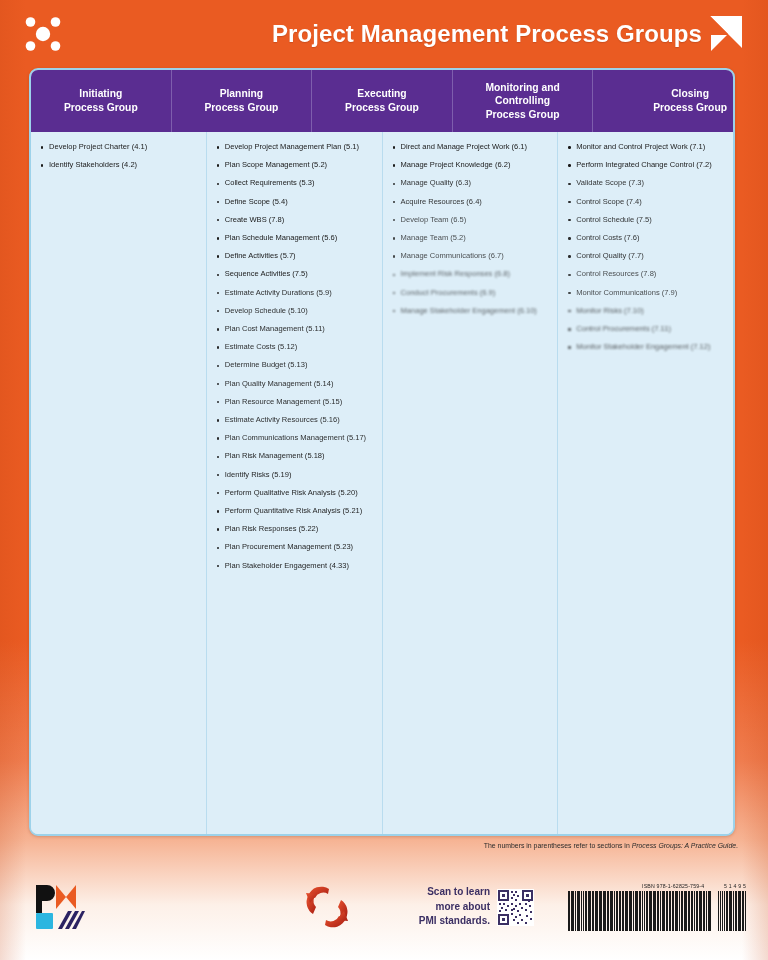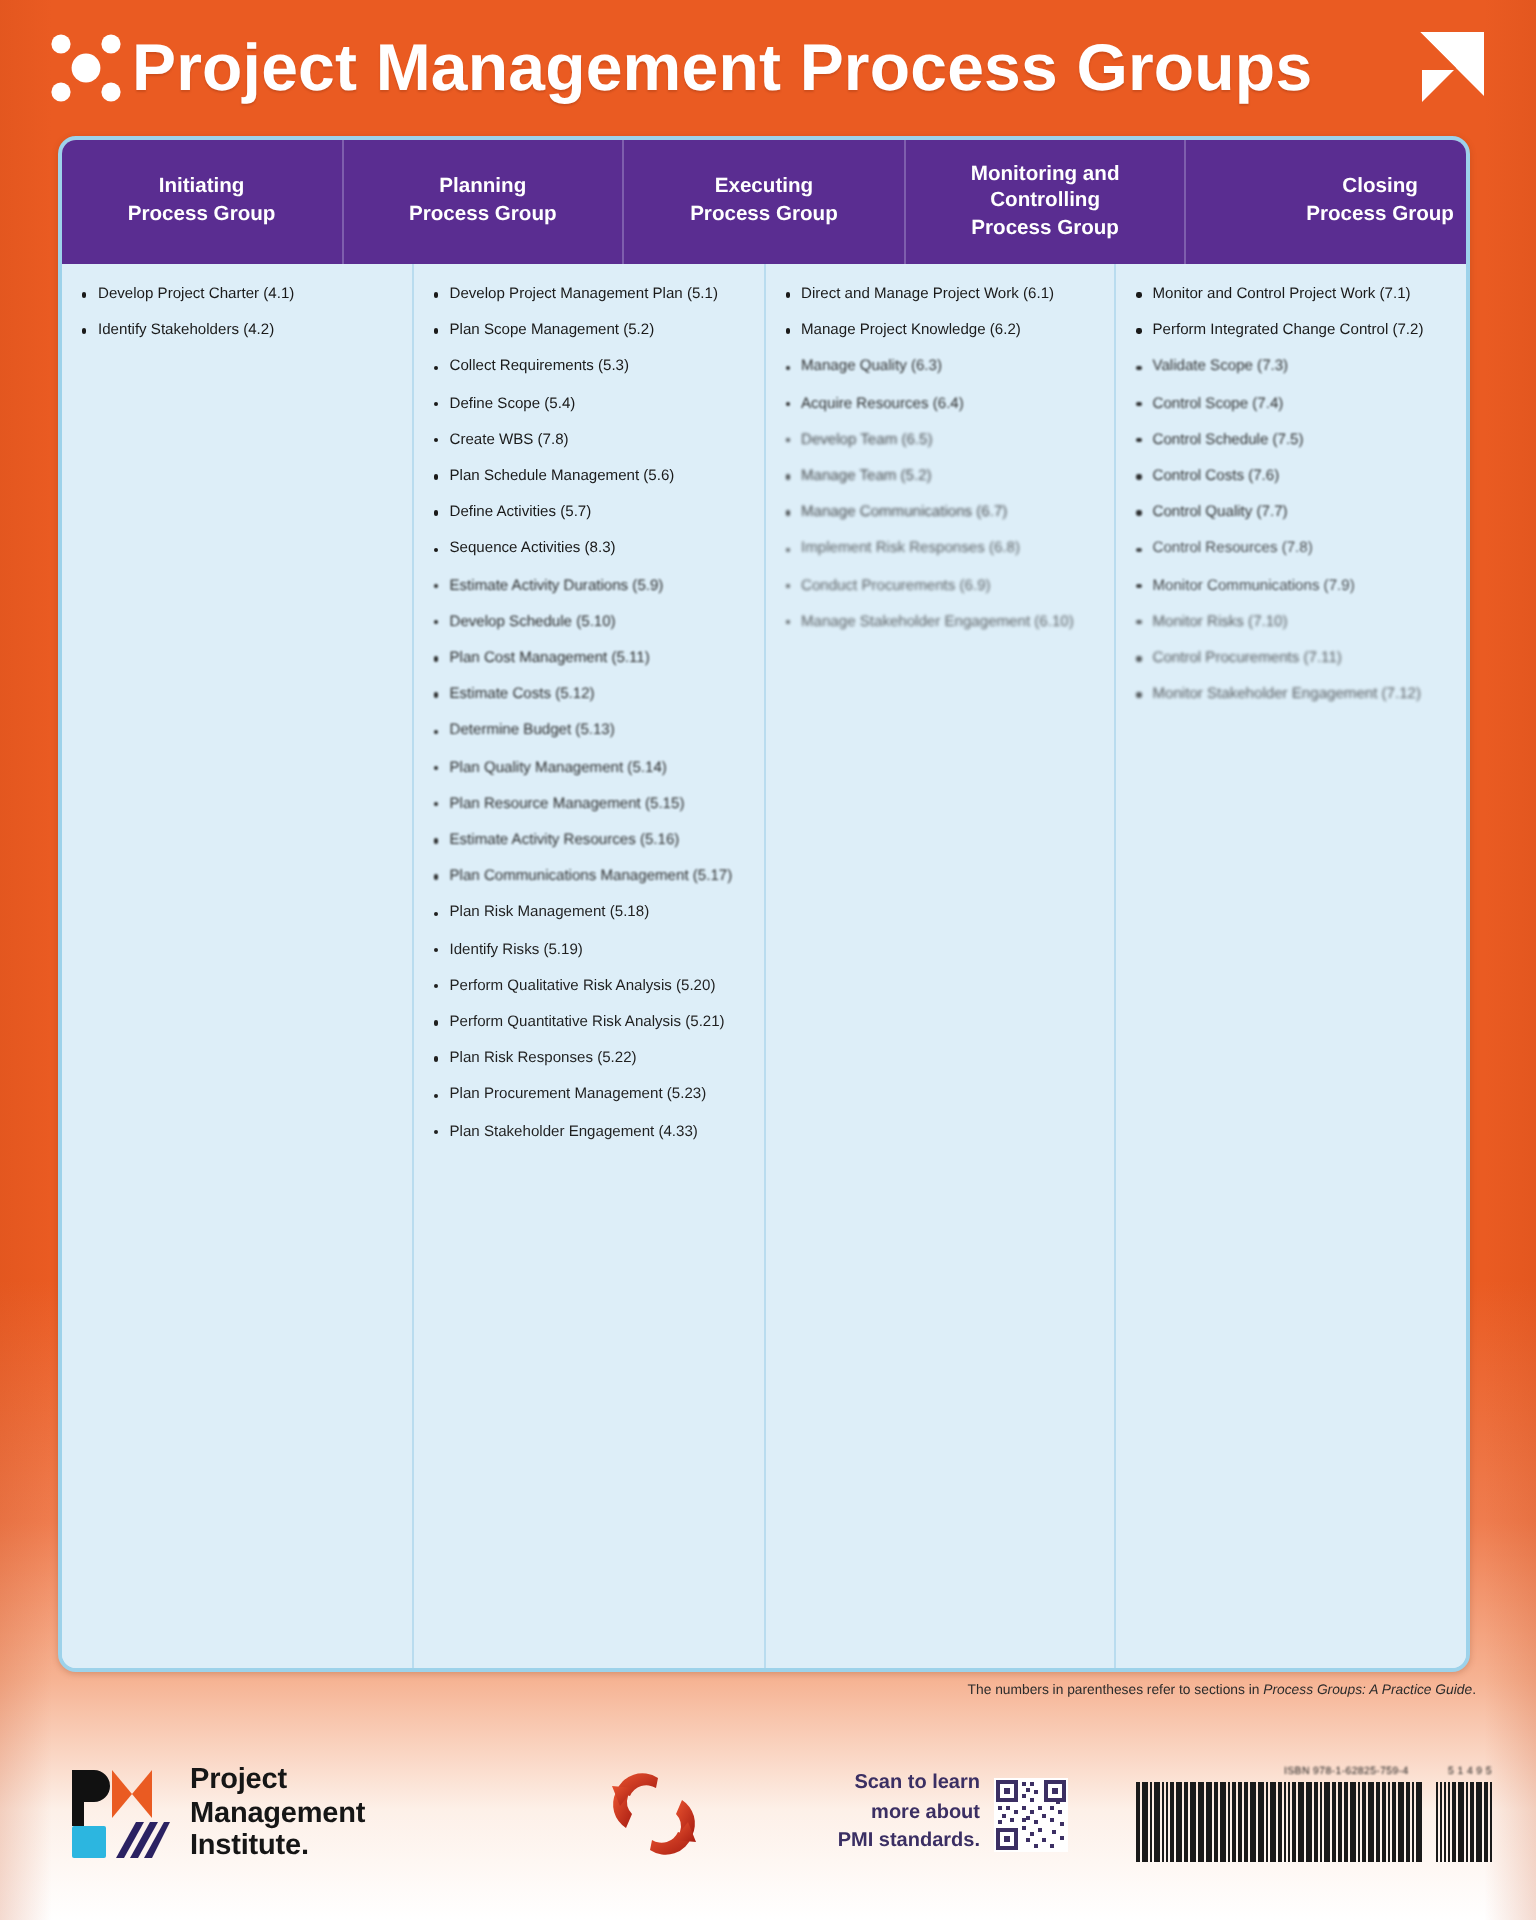--- a/index.html
+++ b/index.html
@@ -46,23 +46,23 @@
   .header {
     height: 68px;
     display: flex;
     align-items: center;
     justify-content: space-between;
     padding: 0 22px 0 20px;
   }
   .brand-icon { width: 46px; height: 46px; flex: 0 0 46px; }
   .title {
     flex: 1 1 auto;
-    text-align: left;
+    text-align: right;
     color: #ffffff;
-    font-size: 33px;
+    font-size: 24px;
     font-weight: bold;
     letter-spacing: 0.1px;
     white-space: nowrap;
     text-shadow: 0 1px 1px rgba(120,40,10,0.25);
   }
   .corner-icon { width: 44px; height: 44px; flex: 0 0 44px; }
 
   
   .table-wrap {
     margin: 0 29px;
@@ -260,21 +260,21 @@
       </div>
       <div class="col c2">
         <ul class="proc">
             <li>Develop Project Management Plan (5.1)</li>
             <li>Plan Scope Management (5.2)</li>
             <li>Collect Requirements (5.3)</li>
             <li>Define Scope (5.4)</li>
             <li>Create WBS (7.8)</li>
             <li>Plan Schedule Management (5.6)</li>
             <li>Define Activities (5.7)</li>
-            <li>Sequence Activities (8.3)</li>
+            <li>Sequence Activities (7.5)</li>
             <li>Estimate Activity Durations (5.9)</li>
             <li>Develop Schedule (5.10)</li>
             <li>Plan Cost Management (5.11)</li>
             <li>Estimate Costs (5.12)</li>
             <li>Determine Budget (5.13)</li>
             <li>Plan Quality Management (5.14)</li>
             <li>Plan Resource Management (5.15)</li>
             <li>Estimate Activity Resources (5.16)</li>
             <li>Plan Communications Management (5.17)</li>
             <li>Plan Risk Management (5.18)</li>
@@ -332,25 +332,20 @@
           <rect x="2" y="30" width="17" height="16" rx="1" fill="#2cb6e0"></rect>
           <path d="M22 2 L32 14 L22 26 Z" fill="#ea5b22"></path>
           <path d="M42 2 L32 14 L42 26 Z" fill="#ea5b22"></path>
           <g fill="#2b2262">
             <path d="M24 46 L34 28 L38 28 L28 46 Z"></path>
             <path d="M31 46 L41 28 L45 28 L35 46 Z"></path>
             <path d="M38 46 L48 28 L51 28 L42 46 Z"></path>
           </g>
         </svg>
       </span>
-      <div class="pmi-words">
-        <div>Project</div>
-        <div>Management</div>
-        <div>Institute.</div>
-      </div>
     </div>
 
     <div class="spacer-a"></div>
 
     <span class="cycle-logo">
       <svg viewBox="0 0 64 56" width="64" height="56">
         <defs>
           <linearGradient id="rg" x1="0" y1="0" x2="1" y2="1">
             <stop offset="0%" stop-color="#e8522f"></stop>
             <stop offset="100%" stop-color="#a81d12"></stop>

